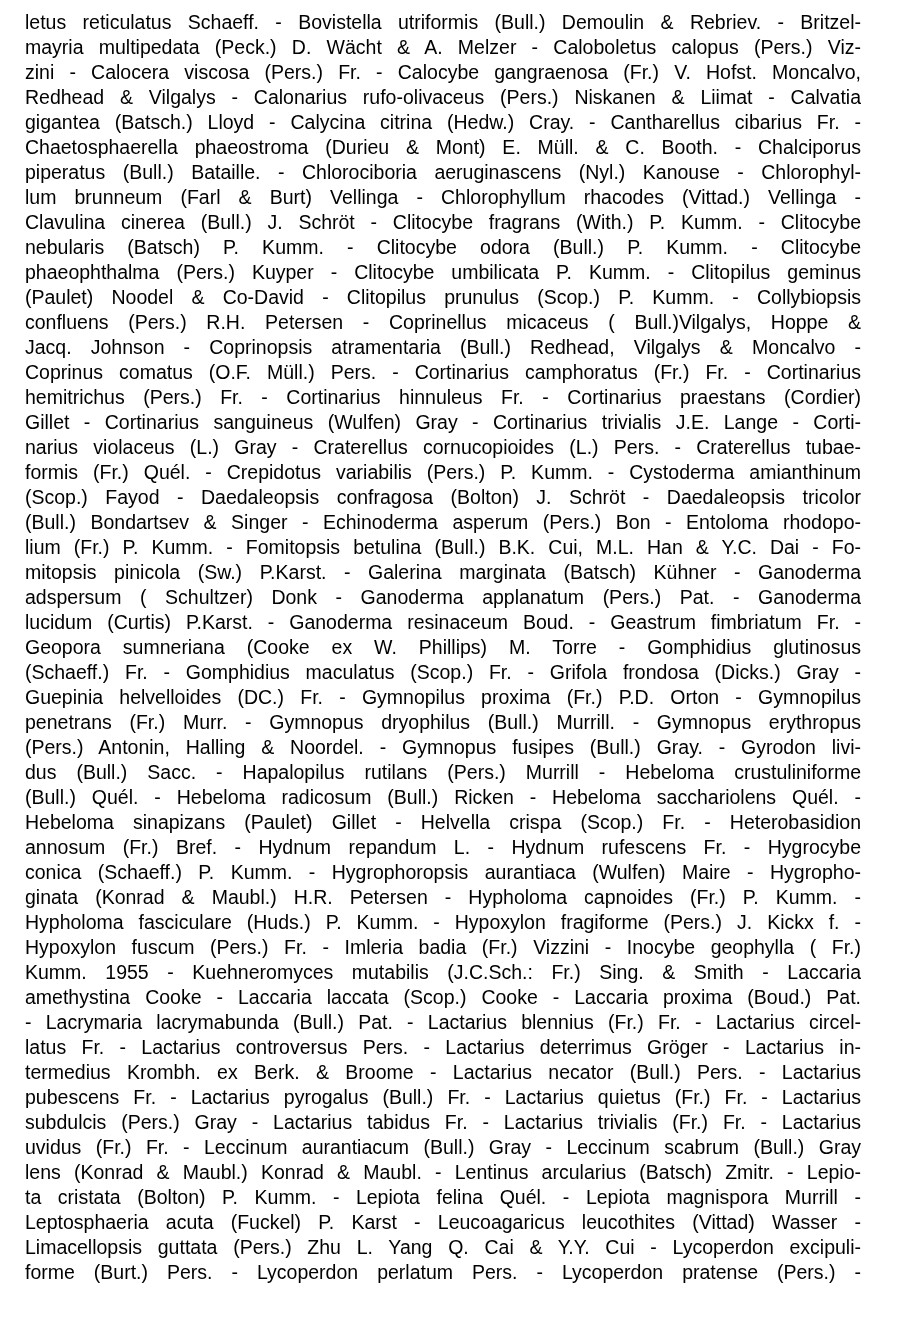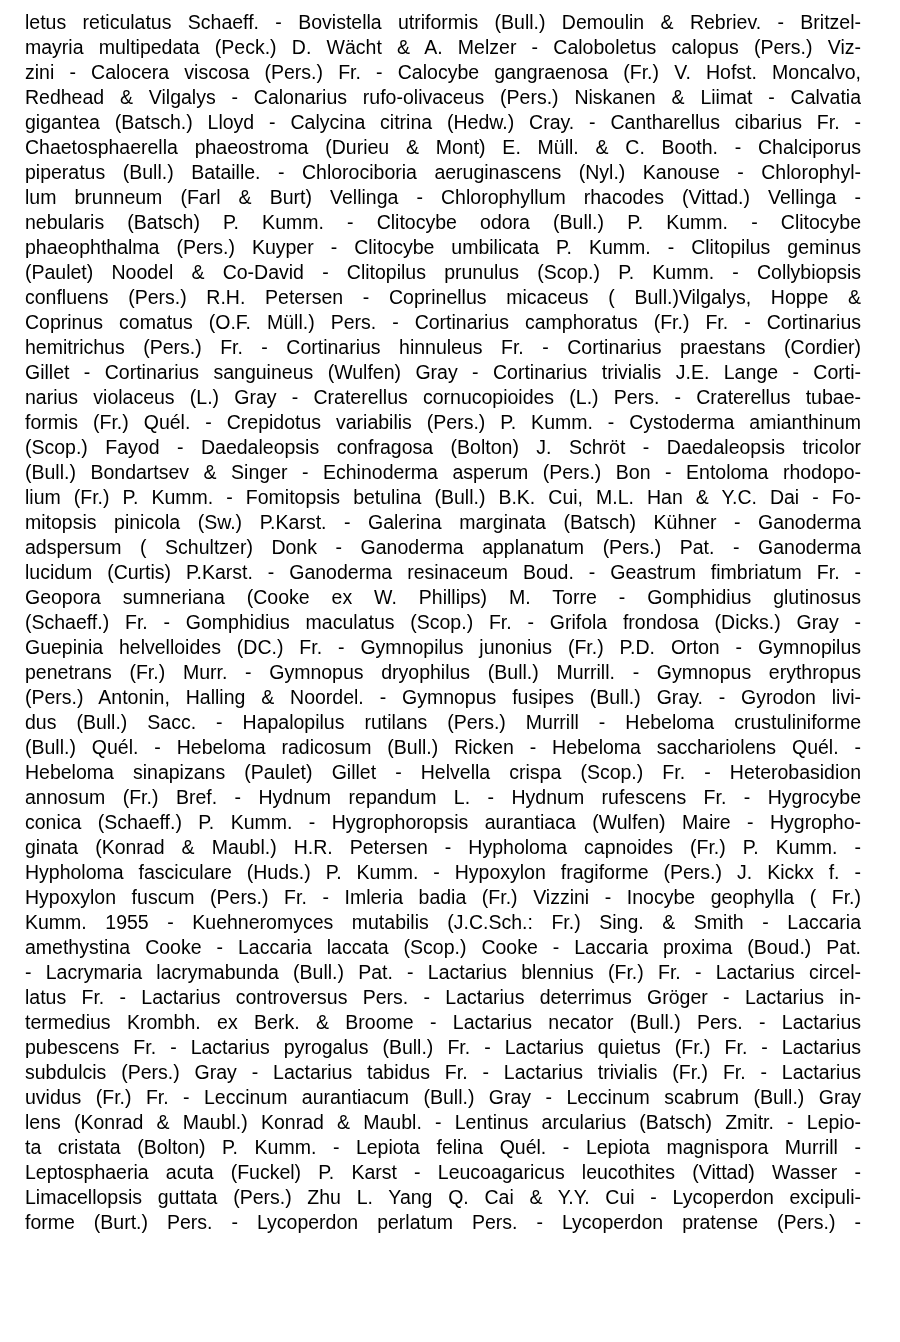--- a/index.html
+++ b/index.html
@@ -45,38 +45,40 @@
 <div class="page">
   <div class="textblock" id="species-list" style="color: rgb(0, 0, 0);">
       <div class="line">letus reticulatus Schaeff. - Bovistella utriformis (Bull.) Demoulin &amp; Rebriev. - Britzel-</div>
       <div class="line">mayria multipedata (Peck.) D. Wächt &amp; A. Melzer - Caloboletus calopus (Pers.) Viz-</div>
       <div class="line">zini - Calocera viscosa (Pers.) Fr. - Calocybe gangraenosa (Fr.) V. Hofst. Moncalvo,</div>
       <div class="line">Redhead &amp; Vilgalys - Calonarius rufo-olivaceus (Pers.) Niskanen &amp; Liimat - Calvatia</div>
       <div class="line">gigantea (Batsch.) Lloyd - Calycina citrina (Hedw.) Cray. - Cantharellus cibarius Fr. -</div>
       <div class="line">Chaetosphaerella phaeostroma (Durieu &amp; Mont) E. Müll. &amp; C. Booth. - Chalciporus</div>
       <div class="line">piperatus (Bull.) Bataille. - Chlorociboria aeruginascens (Nyl.) Kanouse - Chlorophyl-</div>
       <div class="line">lum brunneum (Farl &amp; Burt) Vellinga - Chlorophyllum rhacodes (Vittad.) Vellinga -</div>
+      <div class="line">Clavulina cinerea (Bull.) J. Schröt - Clitocybe fragrans (With.) P. Kumm. - Clitocybe</div>
       <div class="line">nebularis (Batsch) P. Kumm. - Clitocybe odora (Bull.) P. Kumm. - Clitocybe</div>
       <div class="line">phaeophthalma (Pers.) Kuyper - Clitocybe umbilicata P. Kumm. - Clitopilus geminus</div>
       <div class="line">(Paulet) Noodel &amp; Co-David - Clitopilus prunulus (Scop.) P. Kumm. - Collybiopsis</div>
       <div class="line">confluens (Pers.) R.H. Petersen - Coprinellus micaceus ( Bull.)Vilgalys, Hoppe &amp;</div>
+      <div class="line">Jacq. Johnson - Coprinopsis atramentaria (Bull.) Redhead, Vilgalys &amp; Moncalvo -</div>
       <div class="line">Coprinus comatus (O.F. Müll.) Pers. - Cortinarius camphoratus (Fr.) Fr. - Cortinarius</div>
       <div class="line">hemitrichus (Pers.) Fr. - Cortinarius hinnuleus Fr. - Cortinarius praestans (Cordier)</div>
       <div class="line">Gillet - Cortinarius sanguineus (Wulfen) Gray - Cortinarius trivialis J.E. Lange - Corti-</div>
       <div class="line">narius violaceus (L.) Gray - Craterellus cornucopioides (L.) Pers. - Craterellus tubae-</div>
       <div class="line">formis (Fr.) Quél. - Crepidotus variabilis (Pers.) P. Kumm. - Cystoderma amianthinum</div>
       <div class="line">(Scop.) Fayod - Daedaleopsis confragosa (Bolton) J. Schröt - Daedaleopsis tricolor</div>
       <div class="line">(Bull.) Bondartsev &amp; Singer - Echinoderma asperum (Pers.) Bon - Entoloma rhodopo-</div>
       <div class="line">lium (Fr.) P. Kumm. - Fomitopsis betulina (Bull.) B.K. Cui, M.L. Han &amp; Y.C. Dai - Fo-</div>
       <div class="line">mitopsis pinicola (Sw.) P.Karst. - Galerina marginata (Batsch) Kühner - Ganoderma</div>
       <div class="line">adspersum ( Schultzer) Donk - Ganoderma applanatum (Pers.) Pat. - Ganoderma</div>
       <div class="line">lucidum (Curtis) P.Karst. - Ganoderma resinaceum Boud. - Geastrum fimbriatum Fr. -</div>
       <div class="line">Geopora sumneriana (Cooke ex W. Phillips) M. Torre - Gomphidius glutinosus</div>
       <div class="line">(Schaeff.) Fr. - Gomphidius maculatus (Scop.) Fr. - Grifola frondosa (Dicks.) Gray -</div>
-      <div class="line">Guepinia helvelloides (DC.) Fr. - Gymnopilus junonius (Fr.) P.D. Orton - Gymnopilus</div>
+      <div class="line">Guepinia helvelloides (DC.) Fr. - Gymnopilus proxima (Fr.) P.D. Orton - Gymnopilus</div>
       <div class="line">penetrans (Fr.) Murr. - Gymnopus dryophilus (Bull.) Murrill. - Gymnopus erythropus</div>
       <div class="line">(Pers.) Antonin, Halling &amp; Noordel. - Gymnopus fusipes (Bull.) Gray. - Gyrodon livi-</div>
       <div class="line">dus (Bull.) Sacc. - Hapalopilus rutilans (Pers.) Murrill - Hebeloma crustuliniforme</div>
       <div class="line">(Bull.) Quél. - Hebeloma radicosum (Bull.) Ricken - Hebeloma sacchariolens Quél. -</div>
       <div class="line">Hebeloma sinapizans (Paulet) Gillet - Helvella crispa (Scop.) Fr. - Heterobasidion</div>
       <div class="line">annosum (Fr.) Bref. - Hydnum repandum L. - Hydnum rufescens Fr. - Hygrocybe</div>
       <div class="line">conica (Schaeff.) P. Kumm. - Hygrophoropsis aurantiaca (Wulfen) Maire - Hygropho-</div>
       <div class="line">ginata (Konrad &amp; Maubl.) H.R. Petersen - Hypholoma capnoides (Fr.) P. Kumm. -</div>
       <div class="line">Hypholoma fasciculare (Huds.) P. Kumm. - Hypoxylon fragiforme (Pers.) J. Kickx f. -</div>
       <div class="line">Hypoxylon fuscum (Pers.) Fr. - Imleria badia (Fr.) Vizzini - Inocybe geophylla ( Fr.)</div>

